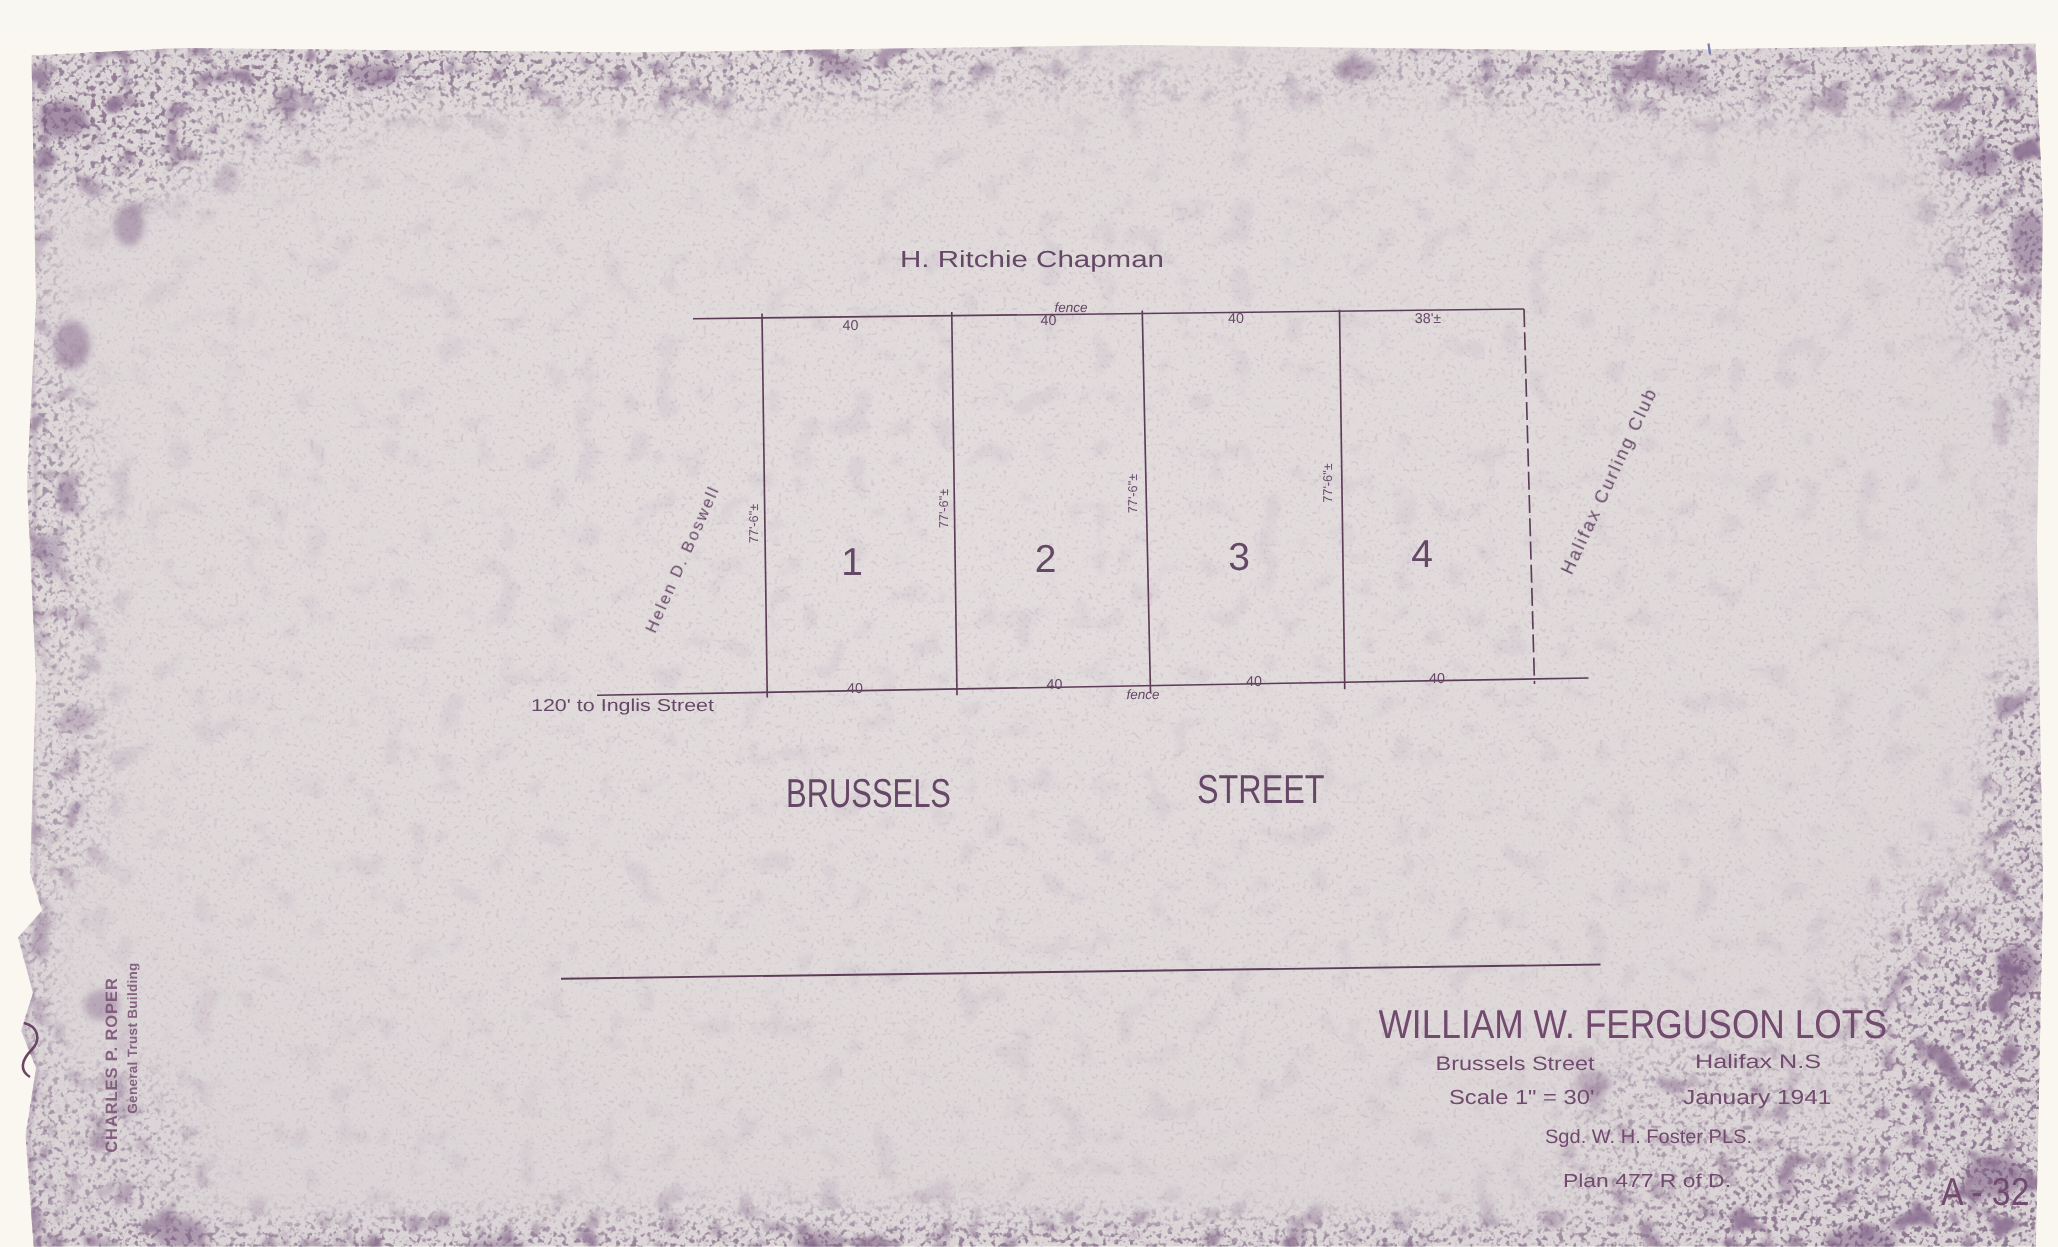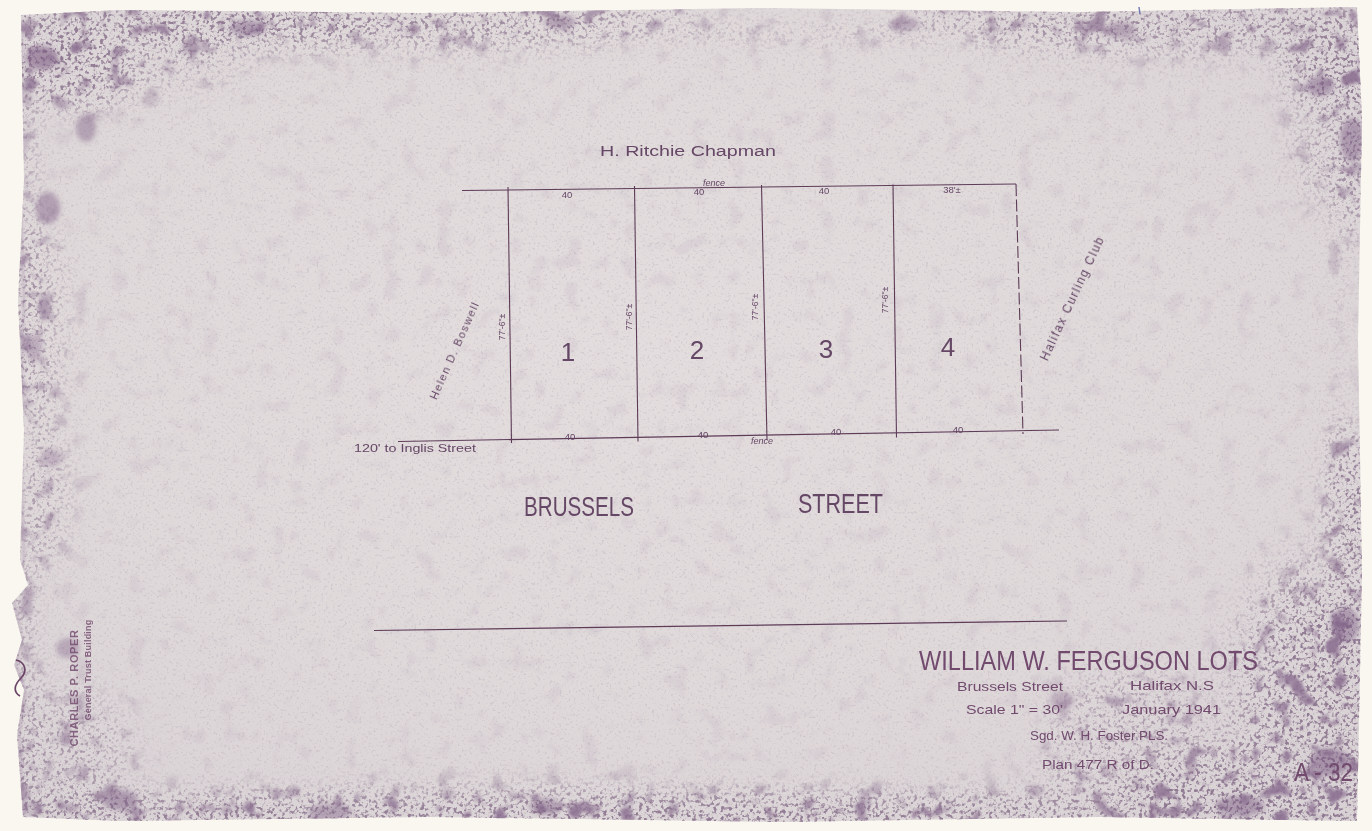--- a/index.html
+++ b/index.html
@@ -1,16 +1,16 @@
 <!DOCTYPE html>
 <html><head>
 <meta charset="utf-8">
 <style>
   html,body{margin:0;padding:0;width:1372px;height:831px;overflow:hidden;background:#f9f7f1;}
-  #page{position:relative;width:1372px;height:798px;font-family:"Liberation Sans",sans-serif;}
+  #page{position:relative;width:1372px;height:798px;font-family:"Liberation Sans",sans-serif;margin-top:22px;}
   svg{display:block}
 </style>
 </head>
 <body>
 <div id="page">
 <svg width="1372" height="831" viewBox="0 0 1372 831">
 <defs>
   <radialGradient id="paperGrad" cx="46%" cy="42%" r="75%">
     <stop offset="0%" stop-color="#e3ddde"></stop>
     <stop offset="55%" stop-color="#dfd9da"></stop>

